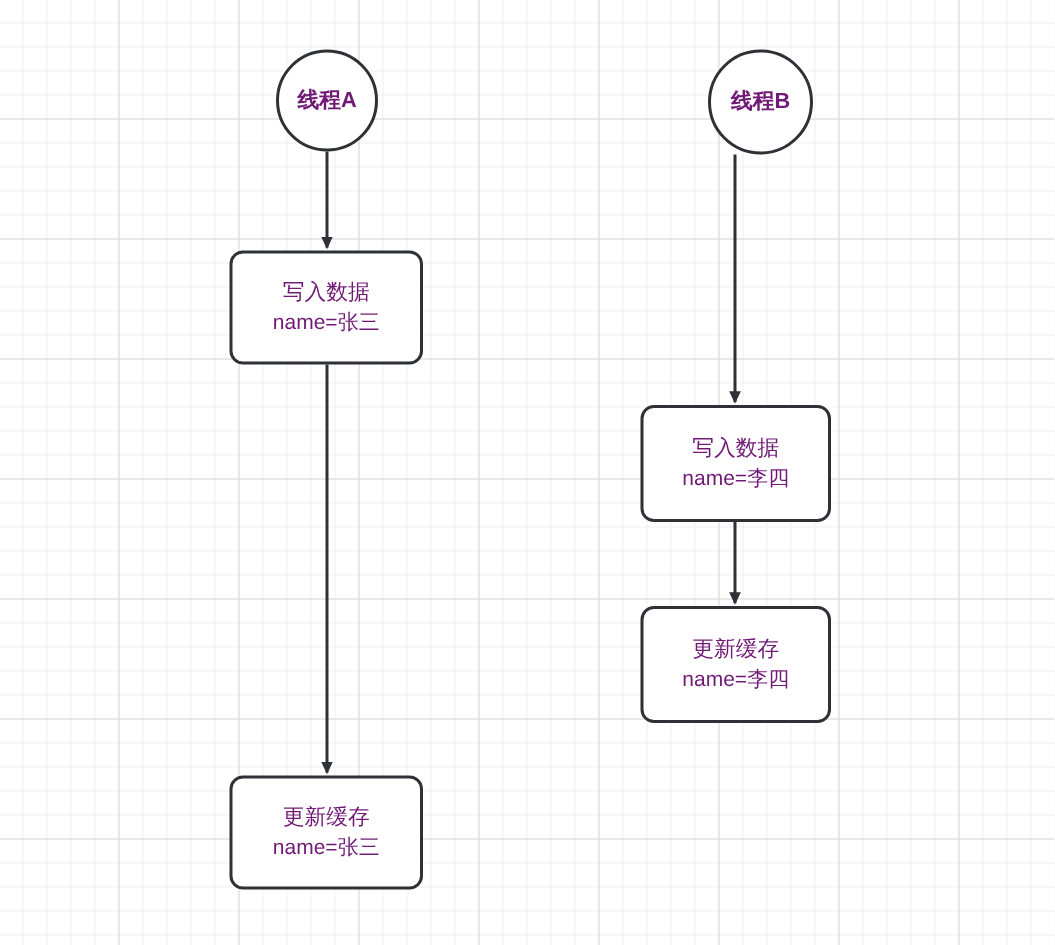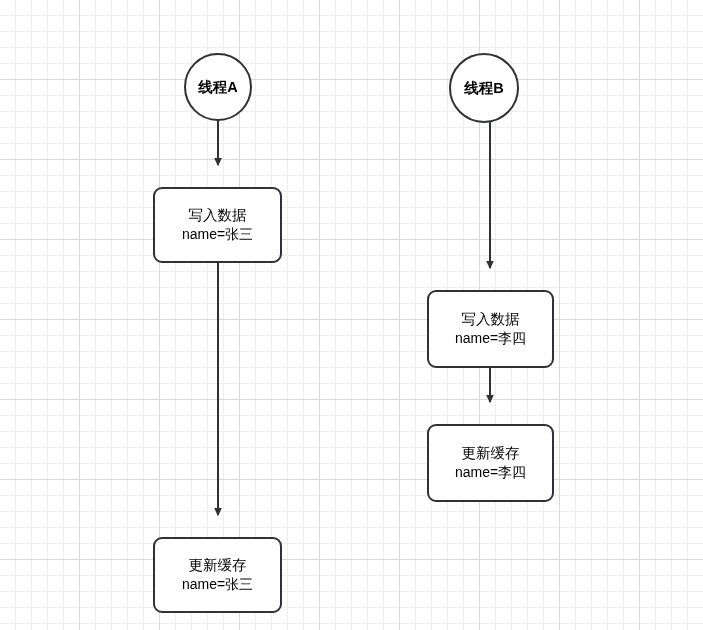--- a/index.html
+++ b/index.html
@@ -38,24 +38,23 @@
   }
   .node {
     position: absolute;
     box-sizing: border-box;
     background: #ffffff;
     border: 2px solid #2f3136;
     display: flex;
     flex-direction: column;
     align-items: center;
     justify-content: center;
-    color: #000000;
+    color: #701a75;
     text-align: center;
     line-height: 1.38;
-    margin-top: 20px;
   }
   .node.circle {
     border-radius: 50%;
     border-width: 2px;
   }
   .node.box {
     border-radius: 9px;
   }
   .node .line {
     display: block;
@@ -93,21 +92,21 @@
   <div class="node box" id="n-a-write" style="left:153px; top:167px; width:129px; height:76px;">
     <span class="line lbl-main">写入数据</span>
     <span class="line lbl-sub">name=张三</span>
   </div>
 
   <div class="node box" id="n-a-cache" style="left:153px; top:517px; width:129px; height:76px;">
     <span class="line lbl-main">更新缓存</span>
     <span class="line lbl-sub">name=张三</span>
   </div>
 
-  <div class="node circle" id="n-start-b" style="left:449px; top:33px; width:70px; height:70px;">
+  <div class="node circle" id="n-start-b" style="left:472px; top:33px; width:70px; height:70px;">
     <span class="line lbl-circle">线程B</span>
   </div>
 
   <div class="node box" id="n-b-write" style="left:427px; top:270px; width:127px; height:78px;">
     <span class="line lbl-main">写入数据</span>
     <span class="line lbl-sub">name=李四</span>
   </div>
 
   <div class="node box" id="n-b-cache" style="left:427px; top:404px; width:127px; height:78px;">
     <span class="line lbl-main">更新缓存</span>

